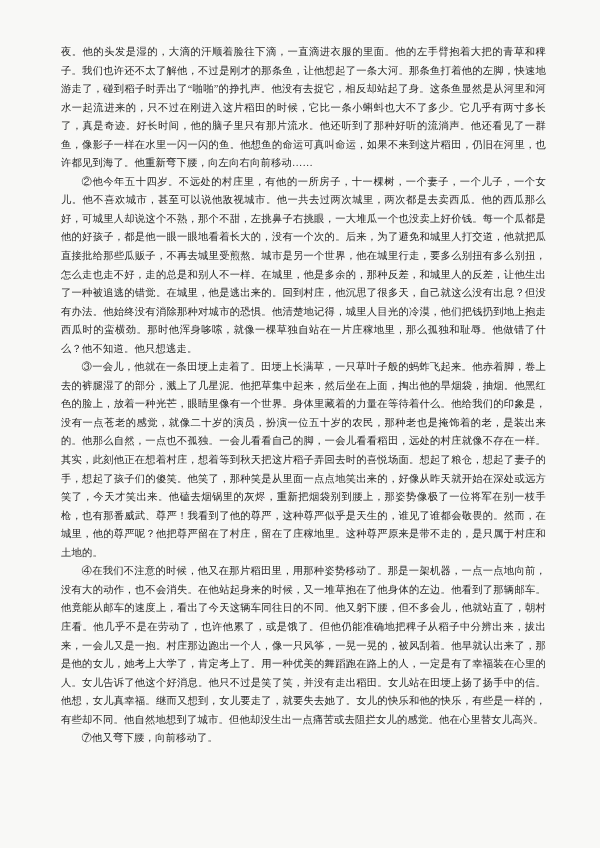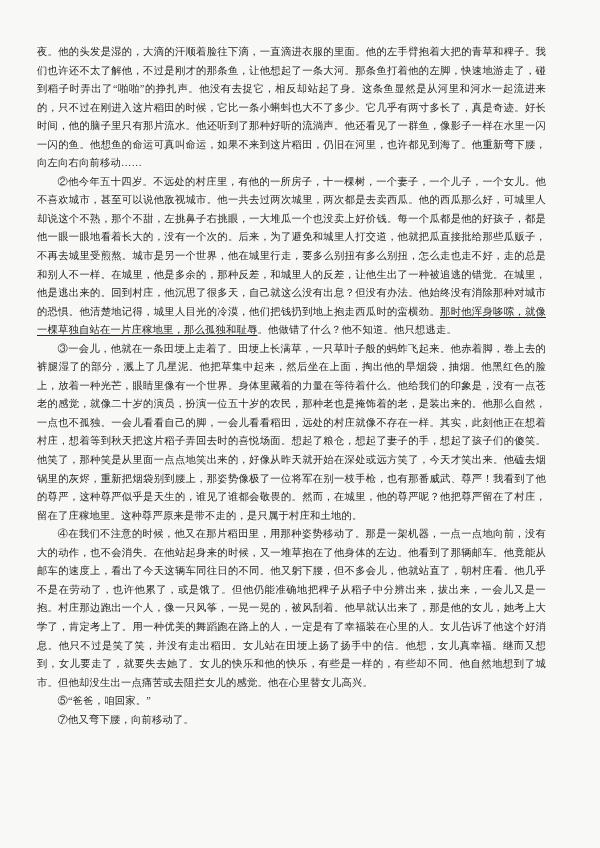--- a/index.html
+++ b/index.html
@@ -7,59 +7,57 @@
     padding: 0;
     background: #f6f6f4;
   }
   .page {
     position: relative;
     width: 600px;
     height: 848px;
     margin: 0 auto;
     background: #f8f8f6;
     box-sizing: border-box;
-    padding: 43px 54px 0 37px;
+    padding: 43px 54px 0 61px;
     overflow: hidden;
     font-family: "Liberation Serif", "DejaVu Serif", serif;
     color: #262626;
   }
   .doc-body {
     font-size: 10.3px;
     line-height: 18.55px;
     text-align: justify;
     text-justify: inter-character;
     letter-spacing: 0.2px;
   }
   .doc-body p {
     margin: 0;
     padding: 0;
   }
   .doc-body p.indent {
     text-indent: 2em;
   }
   .underlined {
-    text-decoration: underline;
     text-underline-offset: 2px;
     margin-top: 8px;
   }
 </style>
 </head>
 <body>
 
 <div class="page">
   <div class="doc-body">
 
     <p>夜。他的头发是湿的，大滴的汗顺着脸往下滴，一直滴进衣服的里面。他的左手臂抱着大把的青草和稗子。我们也许还不太了解他，不过是刚才的那条鱼，让他想起了一条大河。那条鱼打着他的左脚，快速地游走了，碰到稻子时弄出了“啪啪”的挣扎声。他没有去捉它，相反却站起了身。这条鱼显然是从河里和河水一起流进来的，只不过在刚进入这片稻田的时候，它比一条小蝌蚪也大不了多少。它几乎有两寸多长了，真是奇迹。好长时间，他的脑子里只有那片流水。他还听到了那种好听的流淌声。他还看见了一群鱼，像影子一样在水里一闪一闪的鱼。他想鱼的命运可真叫命运，如果不来到这片稻田，仍旧在河里，也许都见到海了。他重新弯下腰，向左向右向前移动……</p>
 
     <p class="indent"><span>②他今年五十四岁。不远处的村庄里，有他的一所房子，十一棵树，一个妻子，一个儿子，一个女儿。他不喜欢城市，甚至可以说他敌视城市。他一共去过两次城里，两次都是去卖西瓜。他的西瓜那么好，可城里人却说这个不熟，那个不甜，左挑鼻子右挑眼，一大堆瓜一个也没卖上好价钱。每一个瓜都是他的好孩子，都是他一眼一眼地看着长大的，没有一个次的。后来，为了避免和城里人打交道，他就把瓜直接批给那些瓜贩子，不再去城里受煎熬。城市是另一个世界，他在城里行走，要多么别扭有多么别扭，怎么走也走不好，走的总是和别人不一样。在城里，他是多余的，那种反差，和城里人的反差，让他生出了一种被追逃的错觉。在城里，他是逃出来的。回到村庄，他沉思了很多天，自己就这么没有出息？但没有办法。他始终没有消除那种对城市的恐惧。他清楚地记得，城里人目光的冷漠，他们把钱扔到地上抱走西瓜时的蛮横劲。</span><span class="underlined">那时他浑身哆嗦，就像一棵草独自站在一片庄稼地里，那么孤独和耻辱</span><span>。他做错了什么？他不知道。他只想逃走。</span></p>
 
     <p class="indent">③一会儿，他就在一条田埂上走着了。田埂上长满草，一只草叶子般的蚂蚱飞起来。他赤着脚，卷上去的裤腿湿了的部分，溅上了几星泥。他把草集中起来，然后坐在上面，掏出他的旱烟袋，抽烟。他黑红色的脸上，放着一种光芒，眼睛里像有一个世界。身体里藏着的力量在等待着什么。他给我们的印象是，没有一点苍老的感觉，就像二十岁的演员，扮演一位五十岁的农民，那种老也是掩饰着的老，是装出来的。他那么自然，一点也不孤独。一会儿看看自己的脚，一会儿看看稻田，远处的村庄就像不存在一样。其实，此刻他正在想着村庄，想着等到秋天把这片稻子弄回去时的喜悦场面。想起了粮仓，想起了妻子的手，想起了孩子们的傻笑。他笑了，那种笑是从里面一点点地笑出来的，好像从昨天就开始在深处或远方笑了，今天才笑出来。他磕去烟锅里的灰烬，重新把烟袋别到腰上，那姿势像极了一位将军在别一枝手枪，也有那番威武、尊严！我看到了他的尊严，这种尊严似乎是天生的，谁见了谁都会敬畏的。然而，在城里，他的尊严呢？他把尊严留在了村庄，留在了庄稼地里。这种尊严原来是带不走的，是只属于村庄和土地的。</p>
 
     <p class="indent">④在我们不注意的时候，他又在那片稻田里，用那种姿势移动了。那是一架机器，一点一点地向前，没有大的动作，也不会消失。在他站起身来的时候，又一堆草抱在了他身体的左边。他看到了那辆邮车。他竟能从邮车的速度上，看出了今天这辆车同往日的不同。他又躬下腰，但不多会儿，他就站直了，朝村庄看。他几乎不是在劳动了，也许他累了，或是饿了。但他仍能准确地把稗子从稻子中分辨出来，拔出来，一会儿又是一抱。村庄那边跑出一个人，像一只风筝，一晃一晃的，被风刮着。他早就认出来了，那是他的女儿，她考上大学了，肯定考上了。用一种优美的舞蹈跑在路上的人，一定是有了幸福装在心里的人。女儿告诉了他这个好消息。他只不过是笑了笑，并没有走出稻田。女儿站在田埂上扬了扬手中的信。他想，女儿真幸福。继而又想到，女儿要走了，就要失去她了。女儿的快乐和他的快乐，有些是一样的，有些却不同。他自然地想到了城市。但他却没生出一点痛苦或去阻拦女儿的感觉。他在心里替女儿高兴。</p>
 
-    <p class="indent">⑤“爸爸，咱回家。”</p>
 
 
     <p class="indent">⑦他又弯下腰，向前移动了。</p>
 
 
   </div>
 </div>
 
 </body></html>

